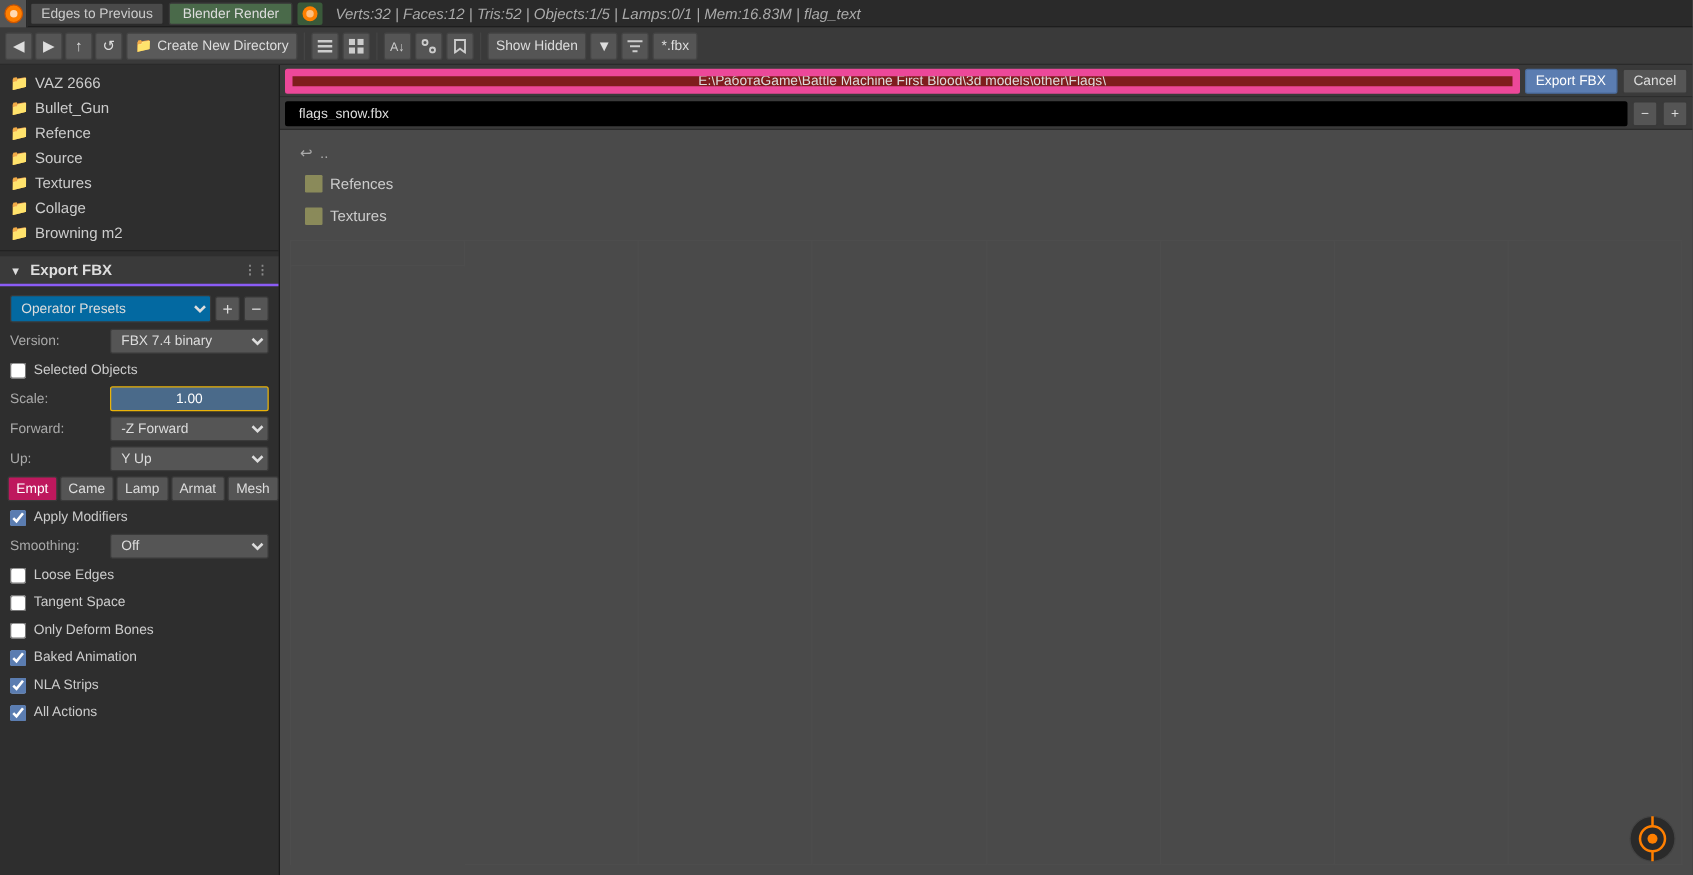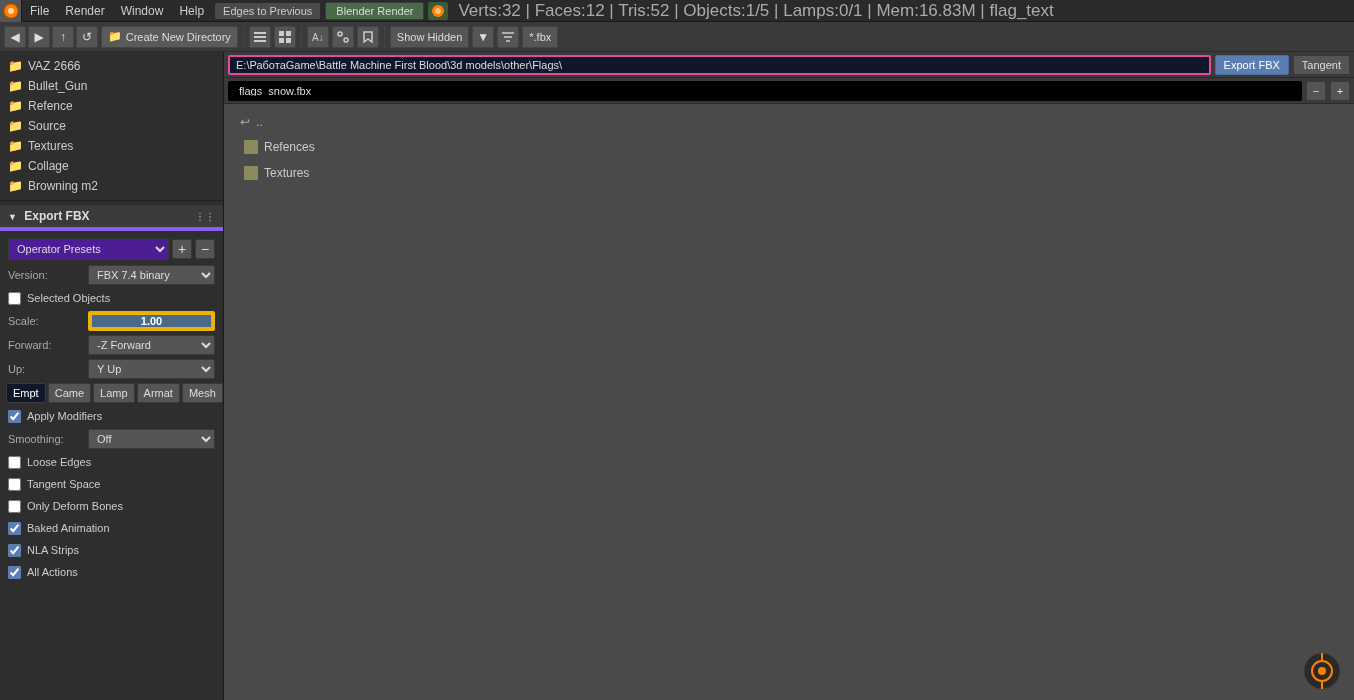--- a/index.html
+++ b/index.html
@@ -48,22 +48,23 @@
       cursor: pointer;
       font-size: 11px;
       height: 18px;
       display: flex; align-items: center;
       border-radius: 2px;
     }
     .status-bar-top {
       flex: 1;
       display: flex; align-items: flex-start;
       padding-left: 8px;
-      font-size: 17px;
+      font-size: 12px;
       color: #aaa;
+      font-style: italic;
     }
     .blender-render-btn {
       background: #4a6a4a;
       border: 1px solid #3a3a3a;
       color: #ddd;
       padding: 2px 10px;
       cursor: pointer;
       font-size: 11px;
       height: 18px;
       display: flex; align-items: center;
@@ -162,21 +163,21 @@
     .panel-header {
       background: #3a3a3a;
       padding: 4px 8px;
       display: flex;
       align-items: center;
       justify-content: space-between;
       cursor: pointer;
       font-size: 12px;
       font-weight: bold;
       color: #ddd;
-      border-bottom: 4px solid #8b5cf6;
+      border-bottom: 2px solid #8b5cf6;
     }
 
     .panel-body { padding: 4px 0; }
 
     .prop-row {
       display: flex;
       align-items: center;
       padding: 2px 8px;
       height: 24px;
       font-size: 11px;
@@ -198,29 +199,29 @@
       font-size: 11px;
       height: 20px;
       width: 100%;
       cursor: pointer;
       padding: 0 4px;
       border-radius: 2px;
     }
 
     .slider-control {
       background: #4a6a8a;
-      border: 4px solid #eab308;
+      border: 1px solid #eab308;
       color: #fff;
       font-size: 11px;
       height: 20px;
       width: 100%;
       display: flex; align-items: center; justify-content: center;
       border-radius: 2px;
       cursor: ew-resize;
-      font-weight: bold;
+      font-weight: normal;
     }
 
     .checkbox-row {
       display: flex;
       align-items: center;
       padding: 2px 8px;
       height: 22px;
       font-size: 11px;
       color: #ccc;
     }
@@ -240,34 +241,34 @@
       background: #555;
       border: 1px solid #3a3a3a;
       color: #ddd;
       font-size: 11px;
       height: 20px;
       padding: 0 6px;
       cursor: pointer;
       border-radius: 2px;
     }
     .tab-btn.active {
-      background: #0f172a;
+      background: #be185d;
       color: #fff;
     }
 
     
     .presets-row {
       display: flex;
       align-items: center;
       padding: 3px 8px;
       gap: 3px;
     }
     .presets-select {
       flex: 1;
-      background: #4c1d95;
+      background: #0369a1;
       border: 1px solid #3a3a3a;
       color: #ddd;
       font-size: 11px;
       height: 22px;
       cursor: pointer;
       border-radius: 2px;
       padding: 0 4px;
     }
     .presets-add-btn, .presets-rem-btn {
       background: #555;
@@ -293,27 +294,28 @@
       background: #3a3a3a;
       height: 26px;
       display: flex;
       align-items: center;
       border-bottom: 1px solid #2a2a2a;
       padding: 0 4px;
       gap: 4px;
     }
     .path-input {
       flex: 1;
-      background: #0f172a;
-      border: 2px solid #ec4899;
+      background: #7f1d1d;
+      border: 6px solid #ec4899;
       color: #ddd;
       font-size: 11px;
       height: 20px;
       padding: 0 6px;
       border-radius: 2px;
+      text-align: center;
     }
     .path-btn {
       background: #5b7db1;
       border: 1px solid #4a6a9a;
       color: #fff;
       padding: 1px 8px;
       cursor: pointer;
       font-size: 11px;
       height: 20px;
       display: flex; align-items: center;
@@ -401,26 +403,20 @@
   </style>
 </head>
 <body>
 
 <div class="top-menubar">
   <div class="blender-icon">
     <svg width="16" height="16" viewBox="0 0 16 16">
       <circle cx="8" cy="8" r="7" fill="#ff7f00" stroke="#cc5500" stroke-width="1"></circle>
       <circle cx="8" cy="8" r="3" fill="#fff" opacity="0.7"></circle>
     </svg>
-  </div>
-  <div class="menu-items">
-    <div class="menu-item">File</div>
-    <div class="menu-item">Render</div>
-    <div class="menu-item">Window</div>
-    <div class="menu-item">Help</div>
   </div>
   <button class="nav-btn">Edges to Previous</button>
   <button class="blender-render-btn">Blender Render</button>
   <div style="width:20px;height:18px;background:#3a5a3a;border-radius:2px;display:flex;align-items:center;justify-content:center;font-size:14px;color:#8fca8f;margin:0 2px;">
     <svg width="16" height="16" viewBox="0 0 16 16">
       <circle cx="8" cy="8" r="6" fill="#ff7f00"></circle>
       <circle cx="8" cy="8" r="3" fill="#fff" opacity="0.5"></circle>
     </svg>
   </div>
   <div class="status-bar-top">
@@ -636,21 +632,21 @@
 
       </div>
     </div>
   </div>
 
   <div class="right-panel">
 
     <div class="path-bar">
       <input type="text" class="path-input" value="E:\РаботаGame\Battle Machine First Blood\3d models\other\Flags\" style="">
       <button class="path-btn">Export FBX</button>
-      <button class="path-btn cancel">Tangent</button>
+      <button class="path-btn cancel">Cancel</button>
     </div>
 
     <div class="filename-bar">
       <input type="text" class="filename-input" value="flags_snow.fbx" style="">
       <button class="path-size-btn">−</button>
       <button class="path-size-btn">+</button>
     </div>
 
     <div class="file-grid">
 

